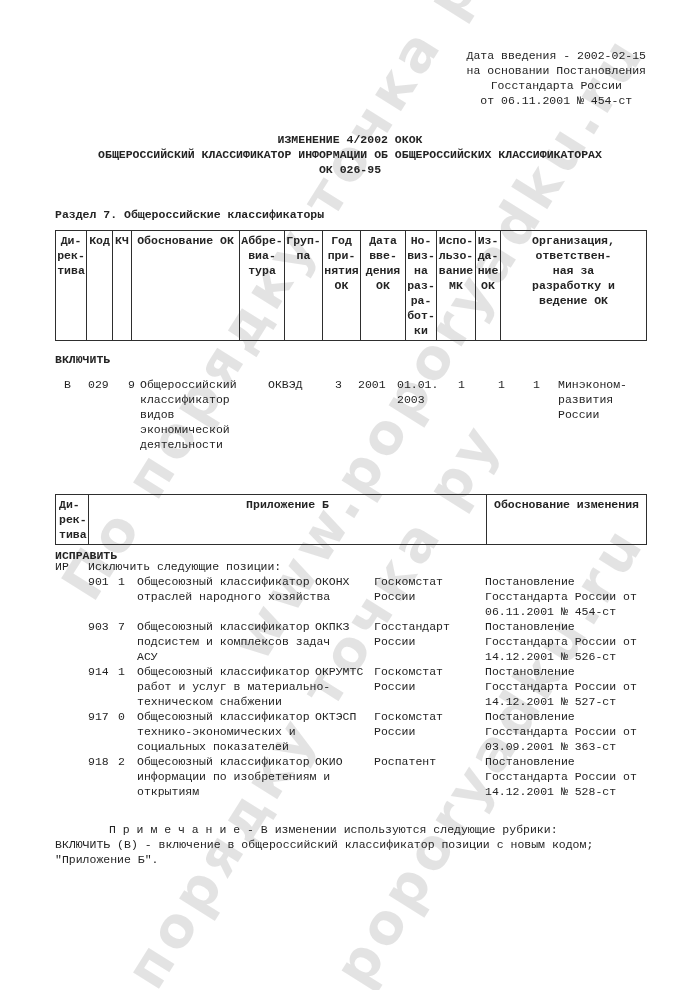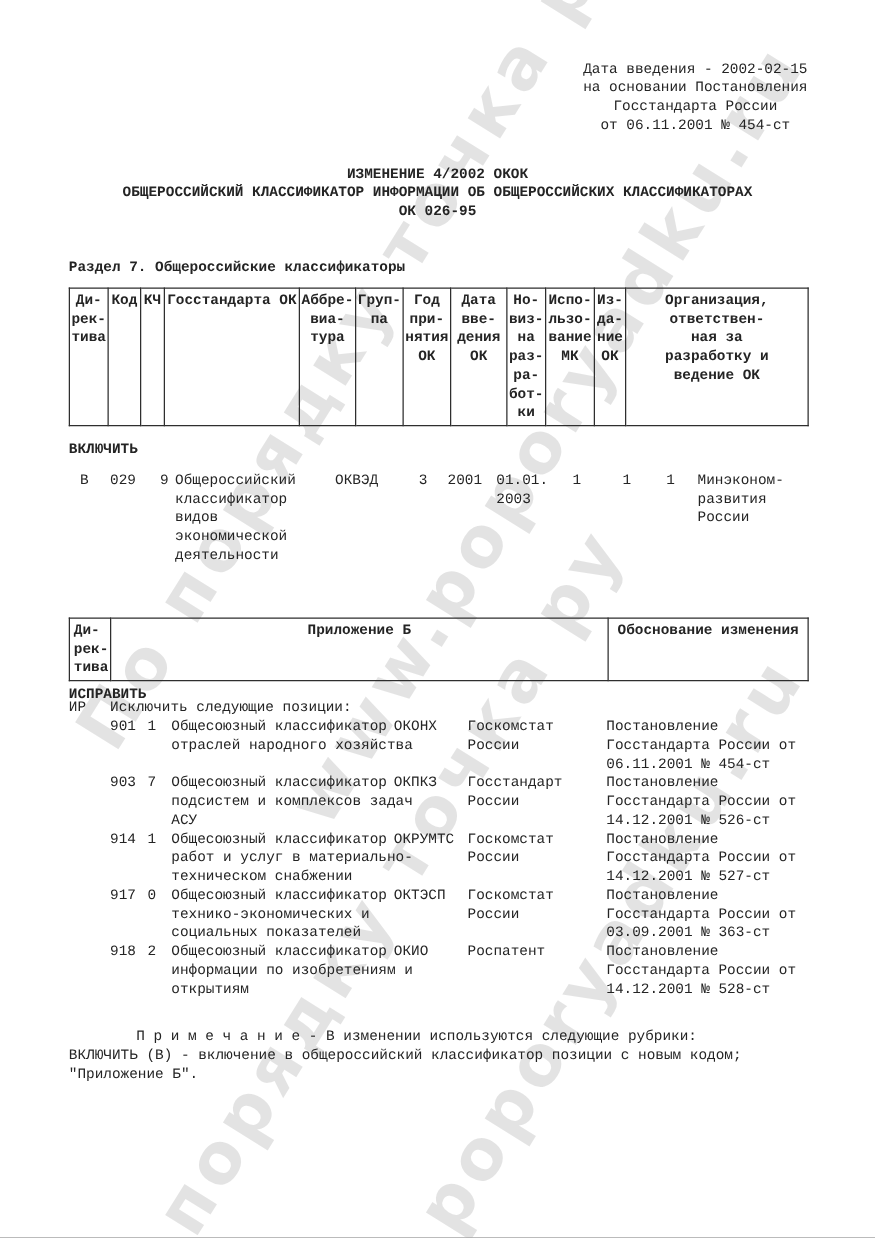--- a/index.html
+++ b/index.html
@@ -93,21 +93,21 @@
             <col style="width:25px">
             <col style="width:146px">
         </colgroup>
         <tbody>
             <tr>
           <th>Ди-
 рек-
 тива</th>
           <th>Код</th>
           <th>КЧ</th>
-          <th>Госстандарта ОК</th>
+          <th>Обоснование ОК</th>
           <th>Аббре-
 виа-
 тура</th>
           <th>Груп-
 па</th>
           <th>Год
 при-
 нятия
 ОК</th>
           <th>Дата

